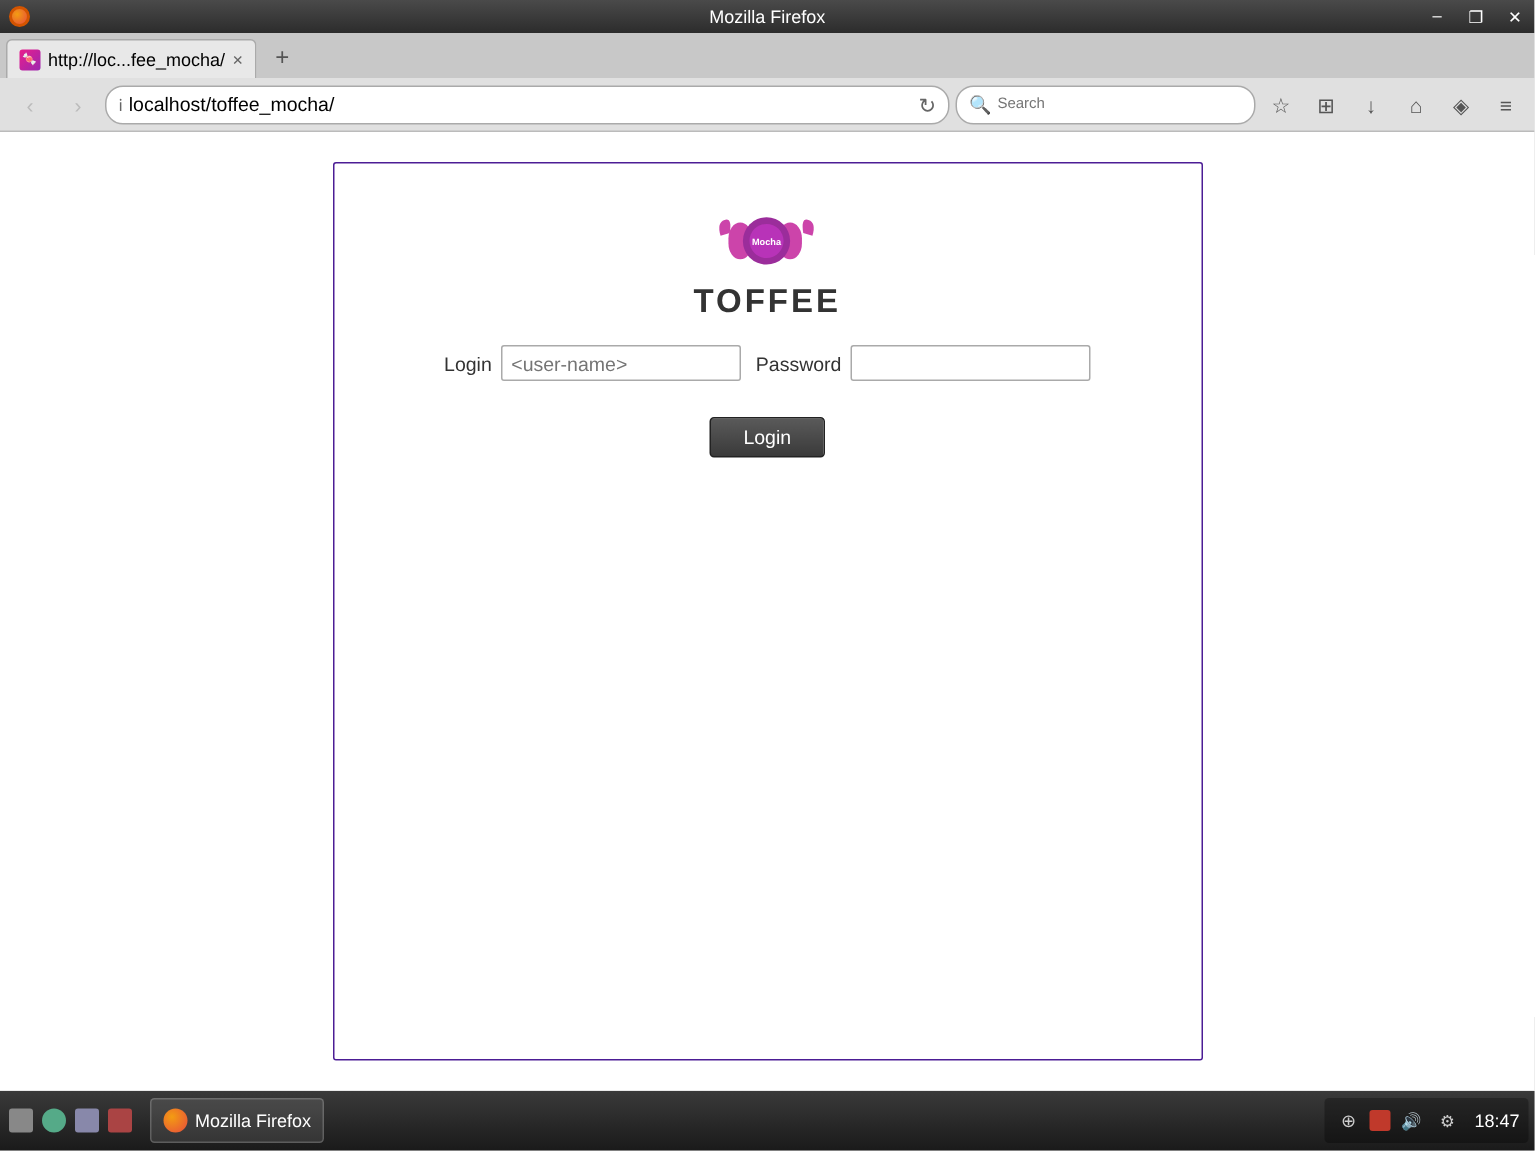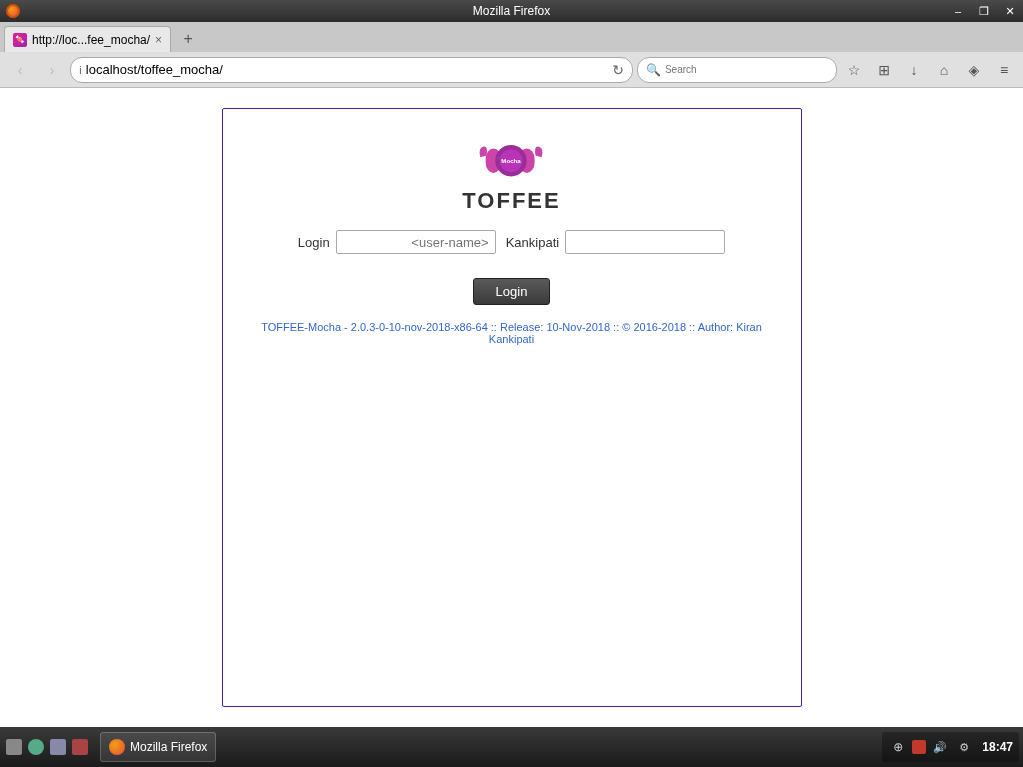--- a/index.html
+++ b/index.html
@@ -271,21 +271,20 @@
       white-space: nowrap;
     }
     .form-input {
       height: 24px;
       border: 1px solid #aaa;
       border-radius: 2px;
       padding: 0 6px;
       font-size: 13px;
       color: #999;
       background: #fff;
-      text-align: right;
     }
     .login-btn {
       background: linear-gradient(to bottom, #5a5a5a, #3a3a3a);
       color: #fff;
       border: 1px solid #222;
       border-radius: 3px;
       padding: 5px 22px;
       font-size: 13px;
       cursor: pointer;
       margin-top: 8px;
@@ -335,21 +334,21 @@
       align-items: center;
       gap: 4px;
       background: rgba(0,0,0,0.3);
       border-radius: 3px;
       padding: 3px 6px;
       height: 30px;
     }
     .taskbar-clock {
       color: #fff;
       font-size: 12px;
-      font-weight: bold;
+      font-weight: normal;
       margin-left: 4px;
     }
     .taskbar-start-icons {
       display: flex;
       align-items: center;
       gap: 2px;
     }
     .tray-icon-box {
       width: 20px;
       height: 20px;
@@ -441,30 +440,27 @@
       <span class="logo-title">TOFFEE</span>
     </div>
 
 
     <div class="login-form">
       <div class="form-group">
         <label class="form-label">Login</label>
         <input class="form-input" type="text" style="width: 160px;" placeholder="&lt;user-name&gt;">
       </div>
       <div class="form-group">
-        <label class="form-label">Kankipati</label>
+        <label class="form-label">Password</label>
         <input class="form-input" type="password" style="width: 160px;">
       </div>
     </div>
 
     <button class="login-btn">Login</button>
 
-    <div class="footer-text">
-      <span>TOFFEE-Mocha - 2.0.3-0-10-nov-2018-x86-64 :: Release: 10-Nov-2018 :: © 2016-2018 :: Author: Kiran Kankipati</span>
-    </div>
 
   </div>
 </div>
 
 <div class="taskbar">
   <div class="taskbar-start-icons">
     <div class="tray-icon-box">
       <div style="width:16px;height:16px;background:#888;border-radius:2px;"></div>
     </div>
     <div class="tray-icon-box">

